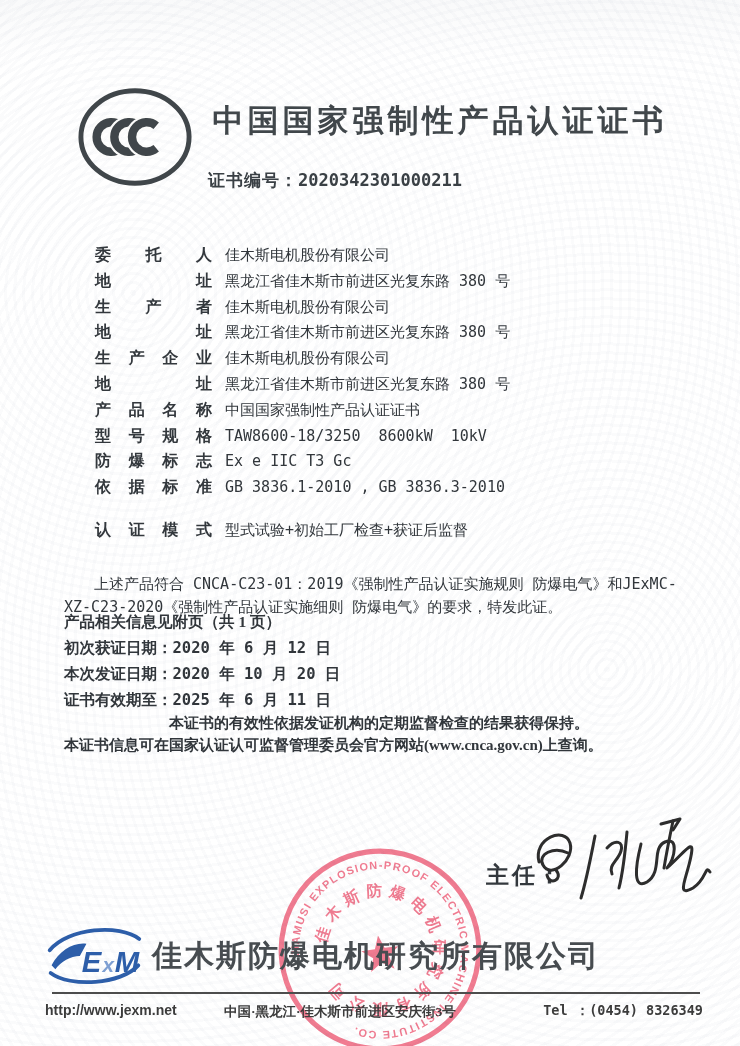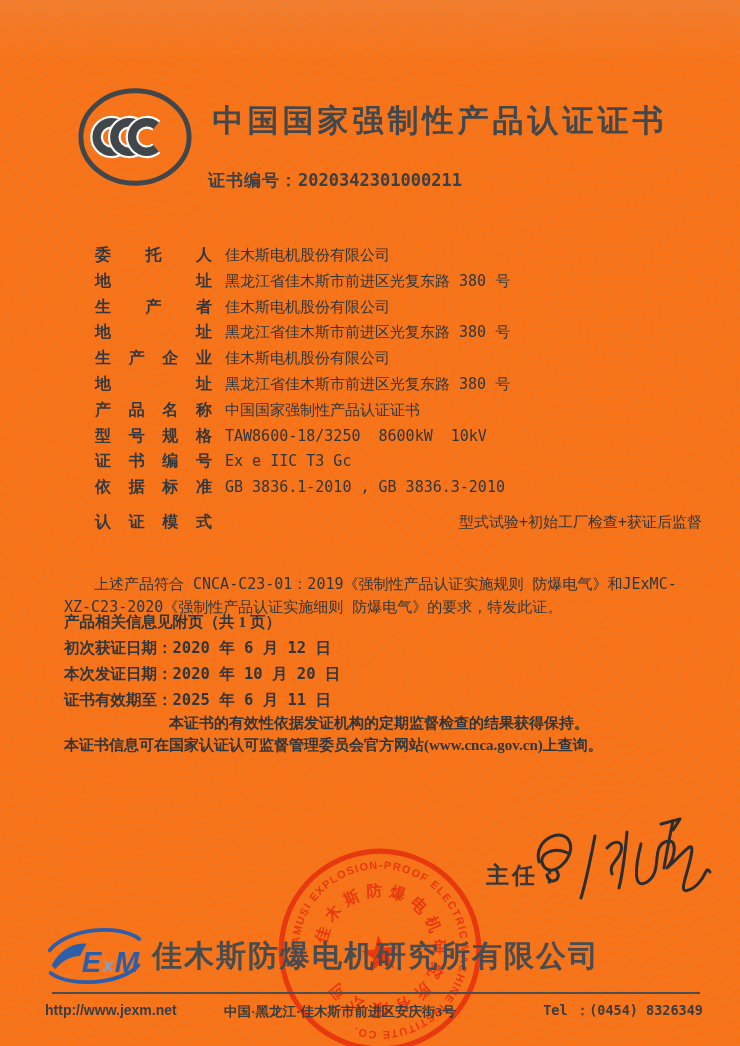--- a/index.html
+++ b/index.html
@@ -5,21 +5,21 @@
   html,body{margin:0;padding:0;}
   body{
     background:#e9e9e6;
     font-family:"Liberation Serif", serif;
     -webkit-font-smoothing:antialiased;
   }
   .page{
     position:relative;
     width:740px;height:1046px;
     margin:0 auto;
-    background:#f97316;
+    background:#ffffff;
     color:#2f3338;
     overflow:hidden;
   }
   
   .page::before{
     content:"";position:absolute;inset:0;pointer-events:none;
     background:
       repeating-radial-gradient(circle at 18% 28%, rgba(150,160,180,.045) 0 3px, transparent 3px 9px),
       repeating-radial-gradient(circle at 82% 64%, rgba(150,160,180,.045) 0 3px, transparent 3px 9px),
       linear-gradient(180deg, rgba(200,205,212,.10) 0 4px, transparent 60px);
@@ -38,21 +38,21 @@
     position:absolute;left:0;right:70px;top:169px;
     text-align:center;
     font-family:"Liberation Sans", sans-serif;
     font-size:17px;font-weight:bold;color:#3a4045;letter-spacing:1px;
   }
   .cert-no-line .num{font-family:"DejaVu Sans Mono", monospace;font-weight:bold;letter-spacing:0;}
 
   
   .fields{position:absolute;left:95px;right:38px;top:242px;}
   .frow{display:flex;height:25.8px;line-height:25.8px;align-items:baseline;}
-  .frow.gap-top{margin-top:9px;justify-content:space-between;}
+  .frow.gap-top{margin-top:17px;}
   .flabel{
     display:inline-block;width:118px;margin-right:12px;
     text-align:justify;text-align-last:justify;
     font-size:16px;font-weight:bold;color:#33383d;letter-spacing:1px;
     flex:none;
   }
   .fvalue{
     font-family:"DejaVu Sans Mono", monospace;
     font-size:15px;color:#31363b;white-space:pre-wrap;font-weight:500;
   }
@@ -157,21 +157,21 @@
     </div>
     <div class="frow">
       <span class="flabel">产品名称</span>
       <span class="fvalue">中国国家强制性产品认证证书</span>
     </div>
     <div class="frow">
       <span class="flabel">型号规格</span>
       <span class="fvalue">TAW8600-18/3250  8600kW  10kV</span>
     </div>
     <div class="frow">
-      <span class="flabel">证书编号</span>
+      <span class="flabel">防爆标志</span>
       <span class="fvalue">Ex e IIC T3 Gc</span>
     </div>
     <div class="frow">
       <span class="flabel">依据标准</span>
       <span class="fvalue">GB 3836.1-2010 , GB 3836.3-2010</span>
     </div>
     <div class="frow gap-top">
       <span class="flabel">认证模式</span>
       <span class="fvalue">型式试验+初始工厂检查+获证后监督</span>
     </div>

